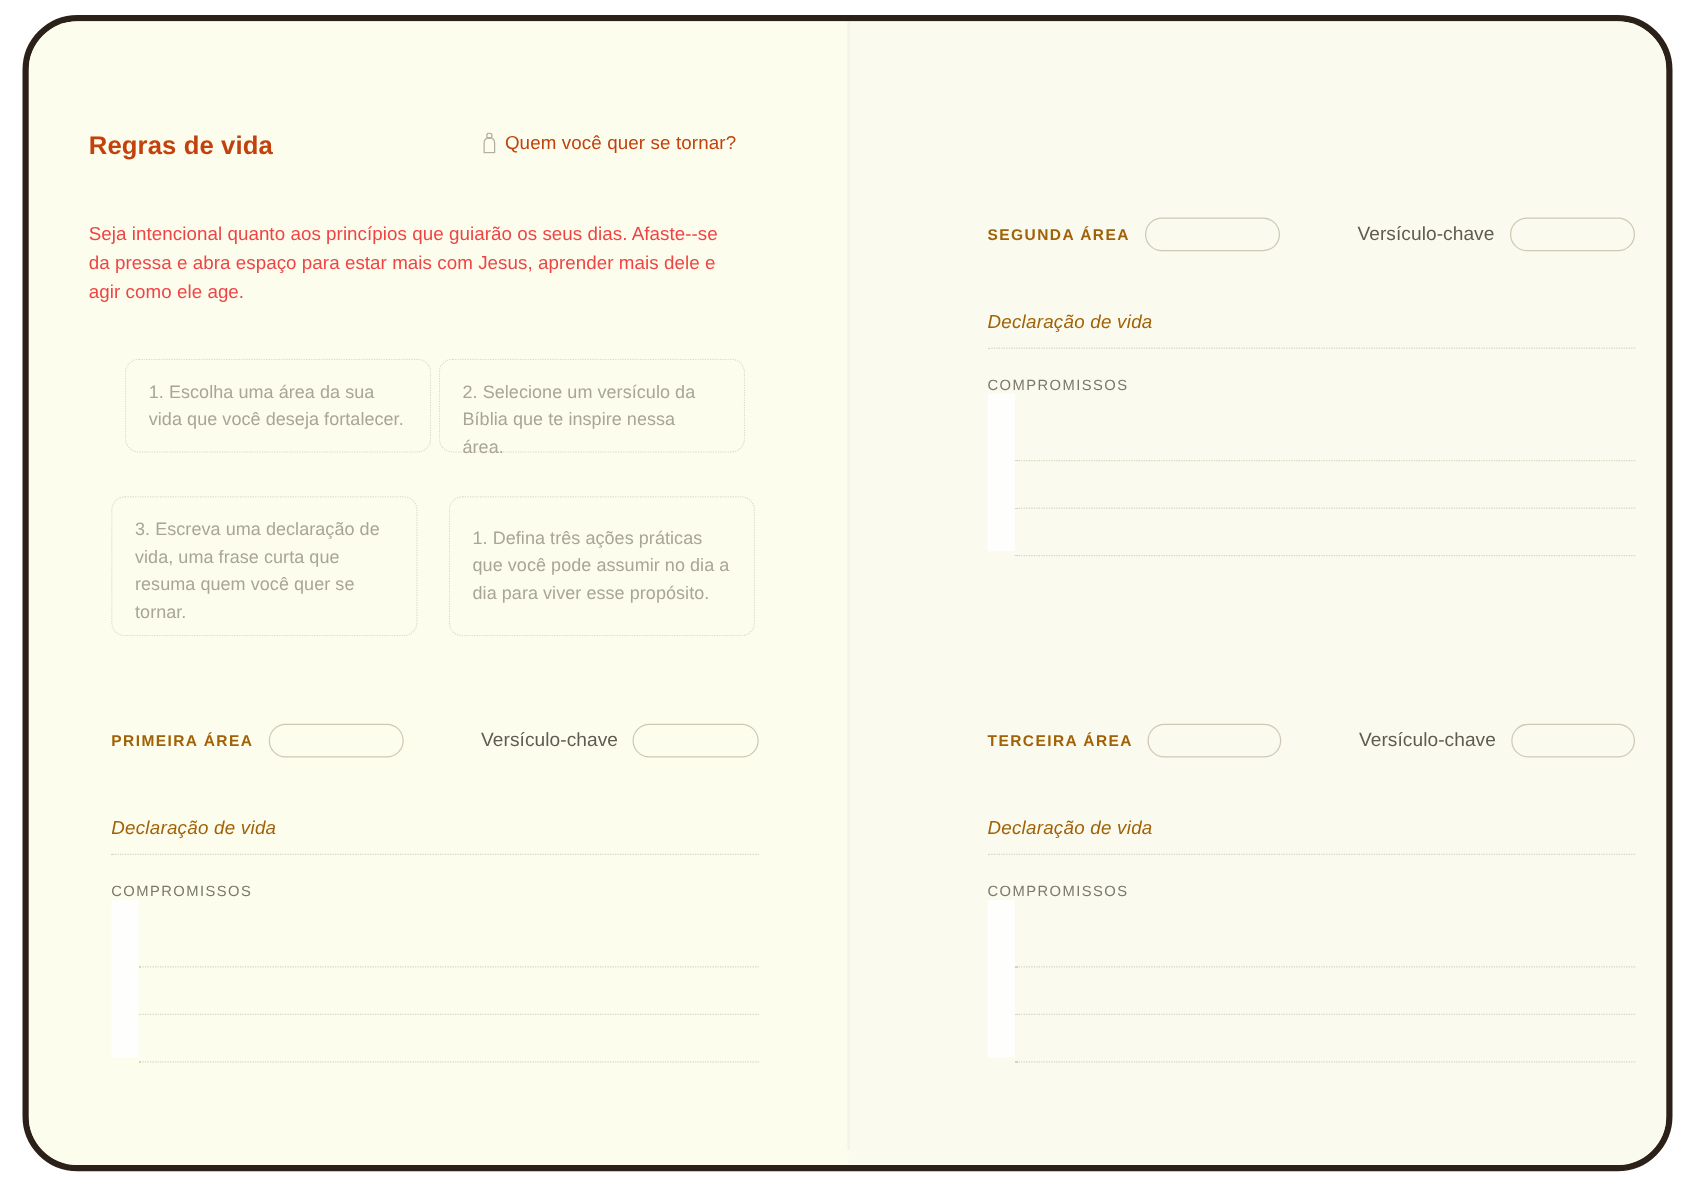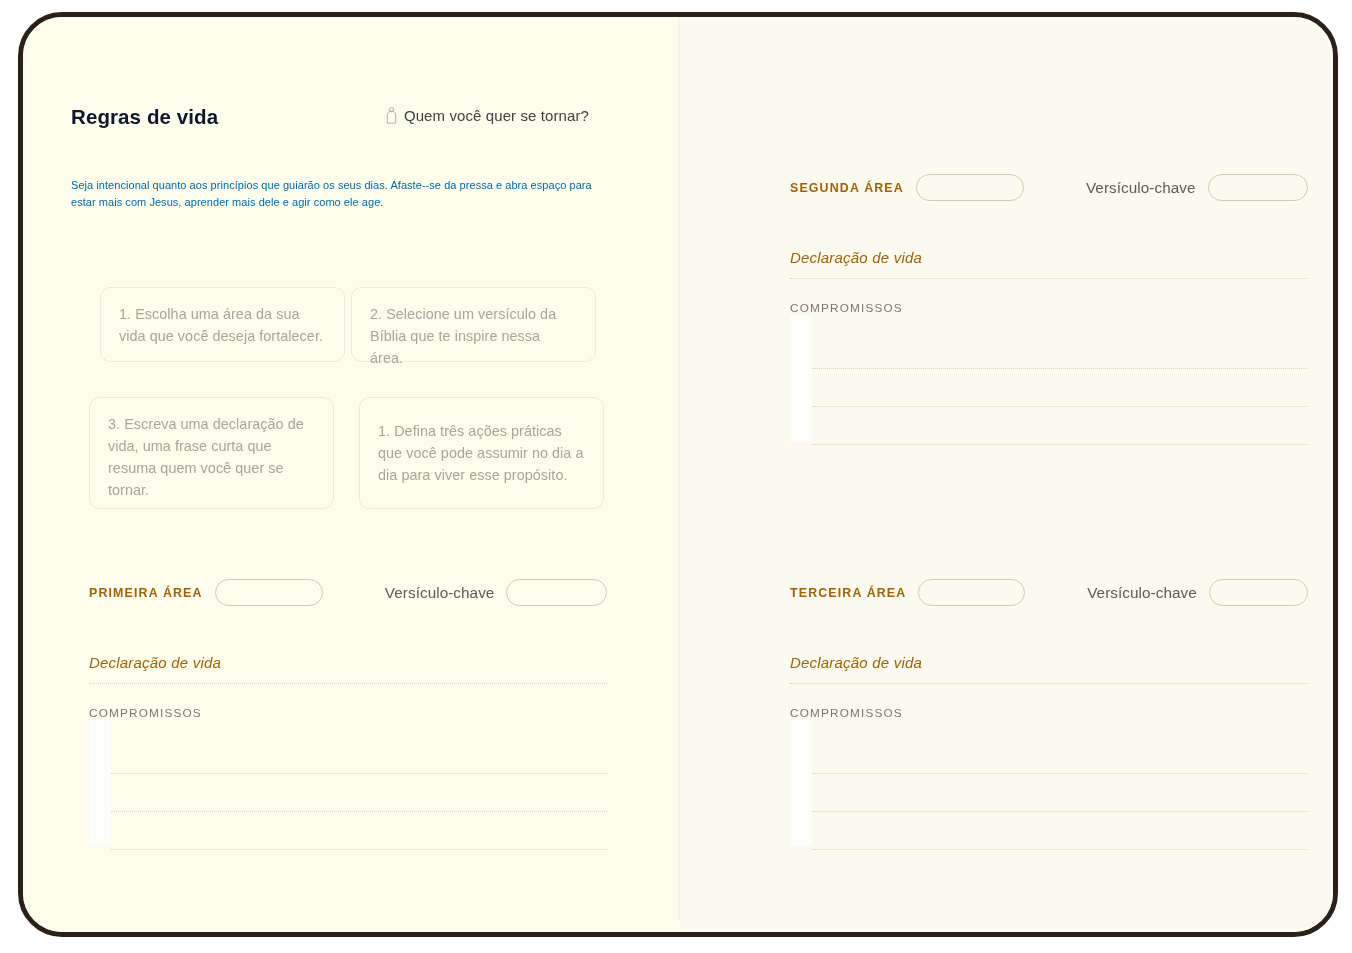--- a/index.html
+++ b/index.html
@@ -60,46 +60,46 @@
     top: 88px;
     left: 0;
     width: 518px;
     display: flex;
     align-items: baseline;
     justify-content: space-between;
   }
   .page-title {
     font-size: 20.5px;
     font-weight: 700;
-    color: #0f172a;
+    color: #c2410c;
     letter-spacing: .1px;
   }
   .head-tag {
     display: flex;
     align-items: center;
     gap: 7px;
     font-size: 15px;
-    color: #404040;
+    color: #c2410c;
     letter-spacing: .1px;
   }
   .person-icon {
     display: block;
     width: 11px;
     height: 17px;
     flex: 0 0 auto;
   }
 
   .intro {
     position: absolute;
     top: 160px;
     left: 0;
     width: 522px;
-    font-size: 11px;
+    font-size: 15px;
     line-height: 1.52;
-    color: #0369a1;
+    color: #ef4444;
     letter-spacing: .05px;
   }
 
   
   .card {
     position: absolute;
     border: 1px dotted #ddd9c4;
     border-radius: 11px;
     padding: 16px 18px 14px 18px;
     font-size: 14.4px;

